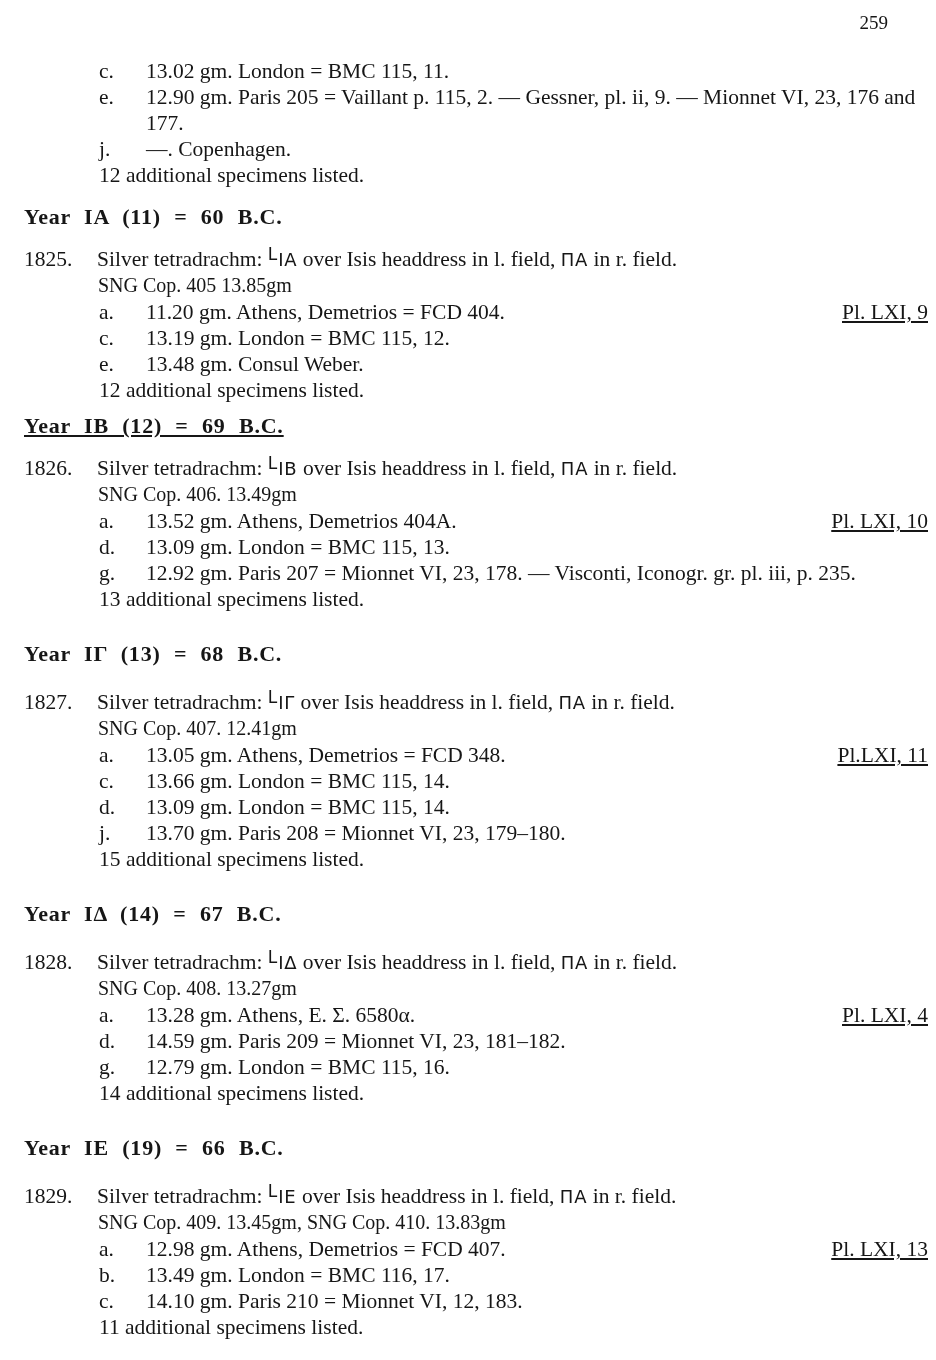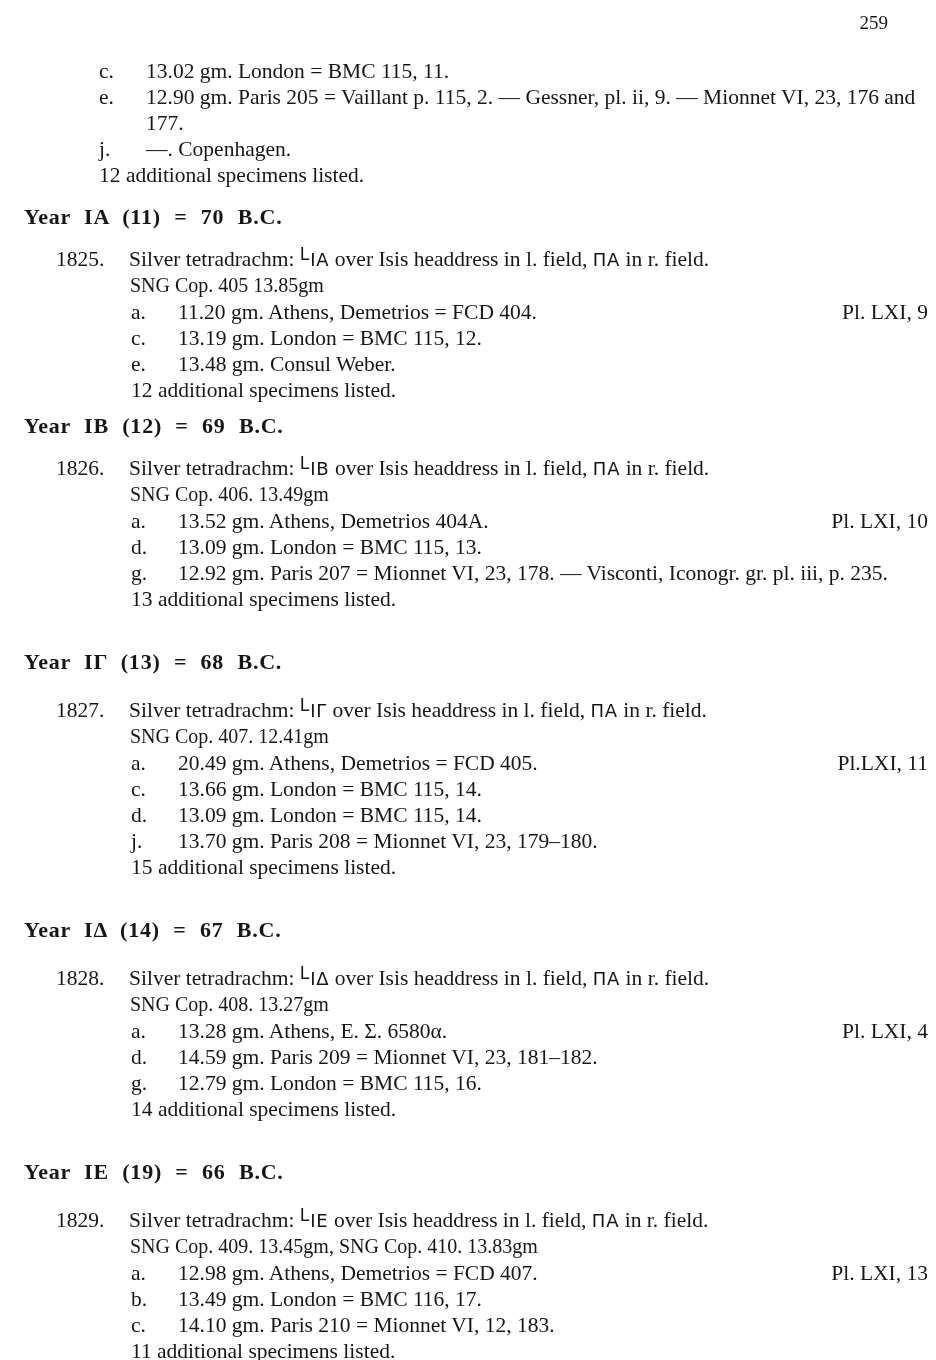--- a/index.html
+++ b/index.html
@@ -14,33 +14,33 @@
     overflow: hidden;
   }
   .page { width: 936px; height: 1356px; padding: 12px 8px 14px 24px; position: relative; }
   .pagenum { text-align: right; font-size: 19px; line-height: 22px; padding-right: 40px; }
 
   .top-block { margin-left: 73px; margin-top: 24px; }
 
   .row { display: flex; align-items: baseline; padding-left: 2px; }
   .letter { flex: 0 0 47px; }
   .itext { flex: 1 1 auto; min-width: 0; }
-  .plate { white-space: nowrap; padding-left: 14px; }
+  .plate { white-space: nowrap; padding-left: 14px; text-decoration: underline; }
   .additional { padding-left: 2px; }
 
   .heading {
     font-size: 22px; font-weight: bold;
     letter-spacing: 0.8px; word-spacing: 7px;
     line-height: 26px; margin: 0;
   }
   section:nth-of-type(1) .heading { margin: 16px 0 16px 0; }
-  section:nth-of-type(2) .heading { margin: 10px 0 16px 0; }
-  section:nth-of-type(n+3) .heading { margin: 37px 0 22px 0; }
-
-  .entry { display: flex; margin-left: 32px; }
+  section:nth-of-type(2) .heading { margin: 10px 0 16px 0; text-decoration: underline; }
+  section:nth-of-type(n+3) .heading { margin: 29px 0 22px 0; }
+
+  .entry { display: flex; }
   .entry-num { flex: 0 0 73px; }
   .entry-body { flex: 1 1 auto; min-width: 0; }
   .desc { margin: 0; }
   .sng { font-size: 20px; line-height: 20px; margin: 2px 0 4px 1px; }
 
   .ym-l {
     font-family: "DejaVu Sans", "Liberation Sans", sans-serif;
     display: inline-block; font-size: 17px;
     transform: translateY(-6px); margin-right: 1px;
   }
@@ -66,21 +66,21 @@
       <span class="itext">12.90 gm. Paris 205 = Vaillant p. 115, 2. — Gessner, pl. ii, 9. — Mionnet VI, 23, 176 and 177.</span>
     </div>
     <div class="row">
       <span class="letter">j.</span>
       <span class="itext">—. Copenhagen.</span>
     </div>
     <div class="additional">12 additional specimens listed.</div>
   </div>
 
   <section>
-    <h2 class="heading">Year IA (11) = 70 B.C.</h2>
+    <h2 class="heading">Year IA (11) = 60 B.C.</h2>
     <div class="entry">
       <span class="entry-num">1825.</span>
       <div class="entry-body">
         <p class="desc"><span>Silver tetradrachm: </span><span class="ym-l">L</span><span class="ym-num">ΙΑ</span><span> over Isis headdress in l. field, </span><span class="ym-num">ΠΑ</span><span> in r. field.</span></p>
         <p class="sng">SNG Cop. 405  13.85gm</p>
         <div class="row">
           <span class="letter">a.</span>
           <span class="itext">11.20 gm. Athens, Demetrios = FCD 404.</span>
           <span class="plate">Pl. LXI, 9</span>
         </div>
@@ -124,21 +124,21 @@
 
   <section>
     <h2 class="heading">Year IΓ (13) = 68 B.C.</h2>
     <div class="entry">
       <span class="entry-num">1827.</span>
       <div class="entry-body">
         <p class="desc"><span>Silver tetradrachm: </span><span class="ym-l">L</span><span class="ym-num">ΙΓ</span><span> over Isis headdress in l. field, </span><span class="ym-num">ΠΑ</span><span> in r. field.</span></p>
         <p class="sng">SNG Cop. 407.  12.41gm</p>
         <div class="row">
           <span class="letter">a.</span>
-          <span class="itext">20.49 gm. Athens, Demetrios = FCD 405.</span>
+          <span class="itext">13.05 gm. Athens, Demetrios = FCD 348.</span>
           <span class="plate">Pl.LXI, 11</span>
         </div>
         <div class="row">
           <span class="letter">c.</span>
           <span class="itext">13.66 gm. London = BMC 115, 14.</span>
         </div>
         <div class="row">
           <span class="letter">d.</span>
           <span class="itext">13.09 gm. London = BMC 115, 14.</span>
         </div>

